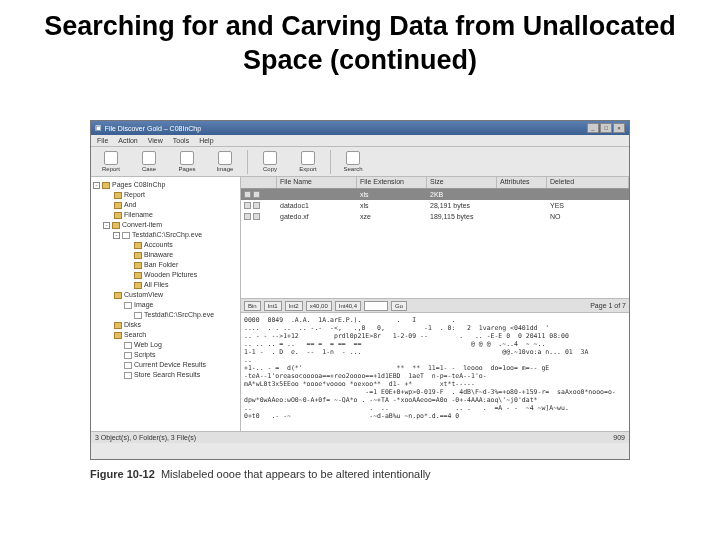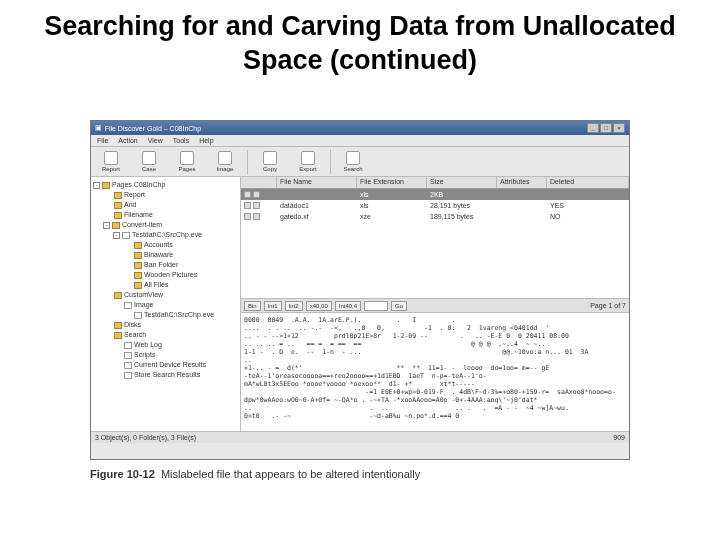--- a/index.html
+++ b/index.html
@@ -279,14 +279,14 @@
   </div>
 
   <div class="statusbar">
     <span>3 Object(s), 0 Folder(s), 3 File(s)</span>
     <span>909</span>
   </div>
 </div>
 
 <div class="caption">
   <b>Figure 10-12</b>
-  &nbsp;<span>Mislabeled file that appears to be altered intentionally</span>
+  &nbsp;<span>Mislabeled oooe that appears to be altered intentionally</span>
 </div>
 
 </body></html>

